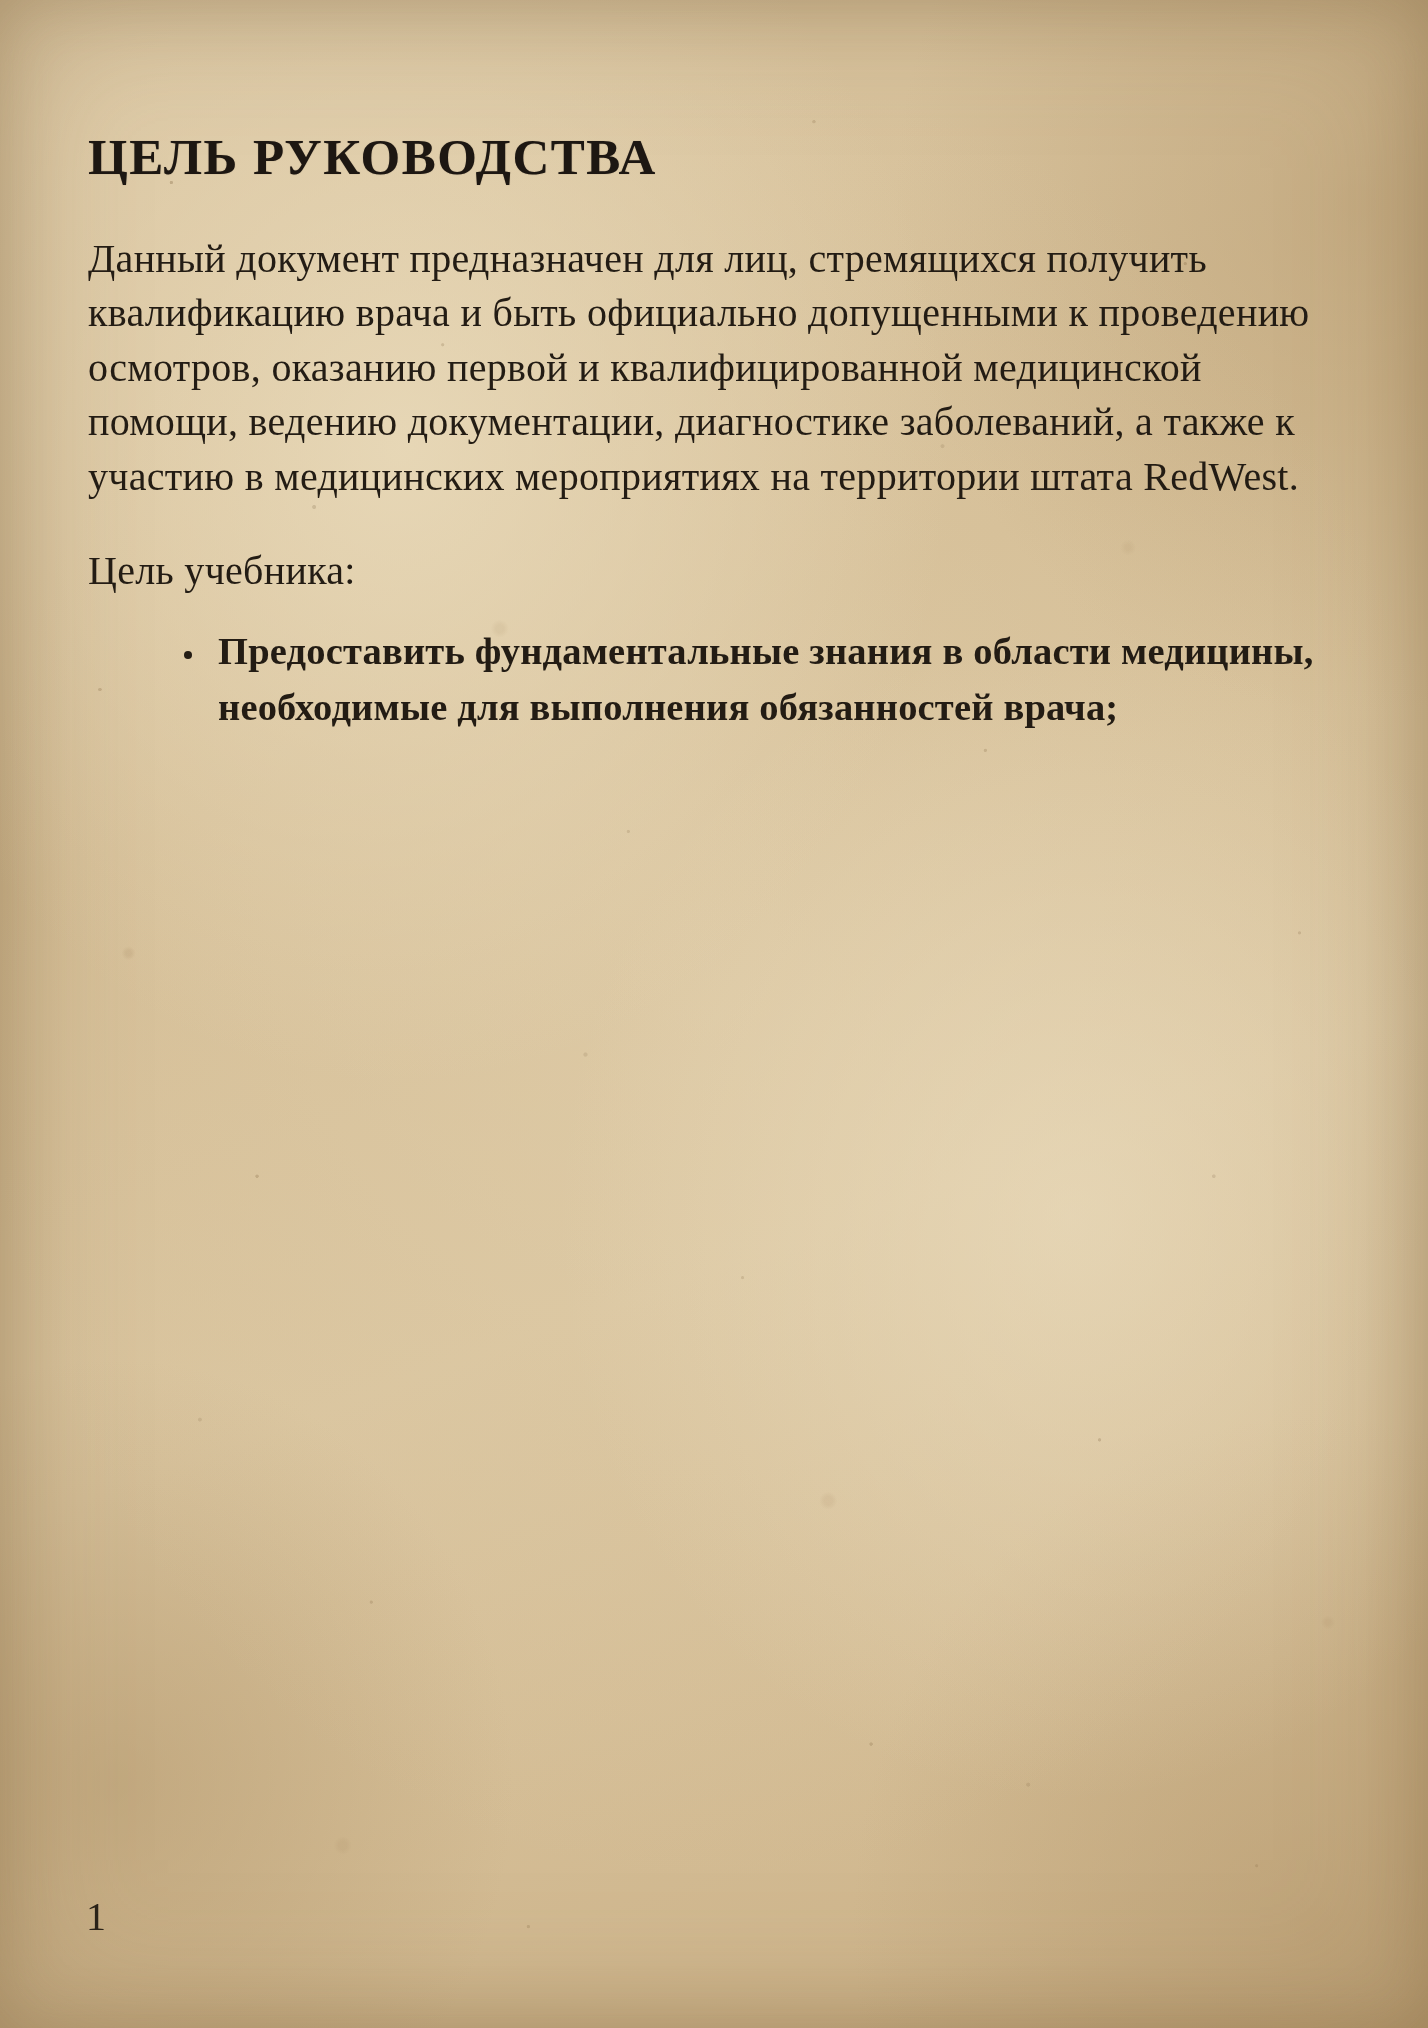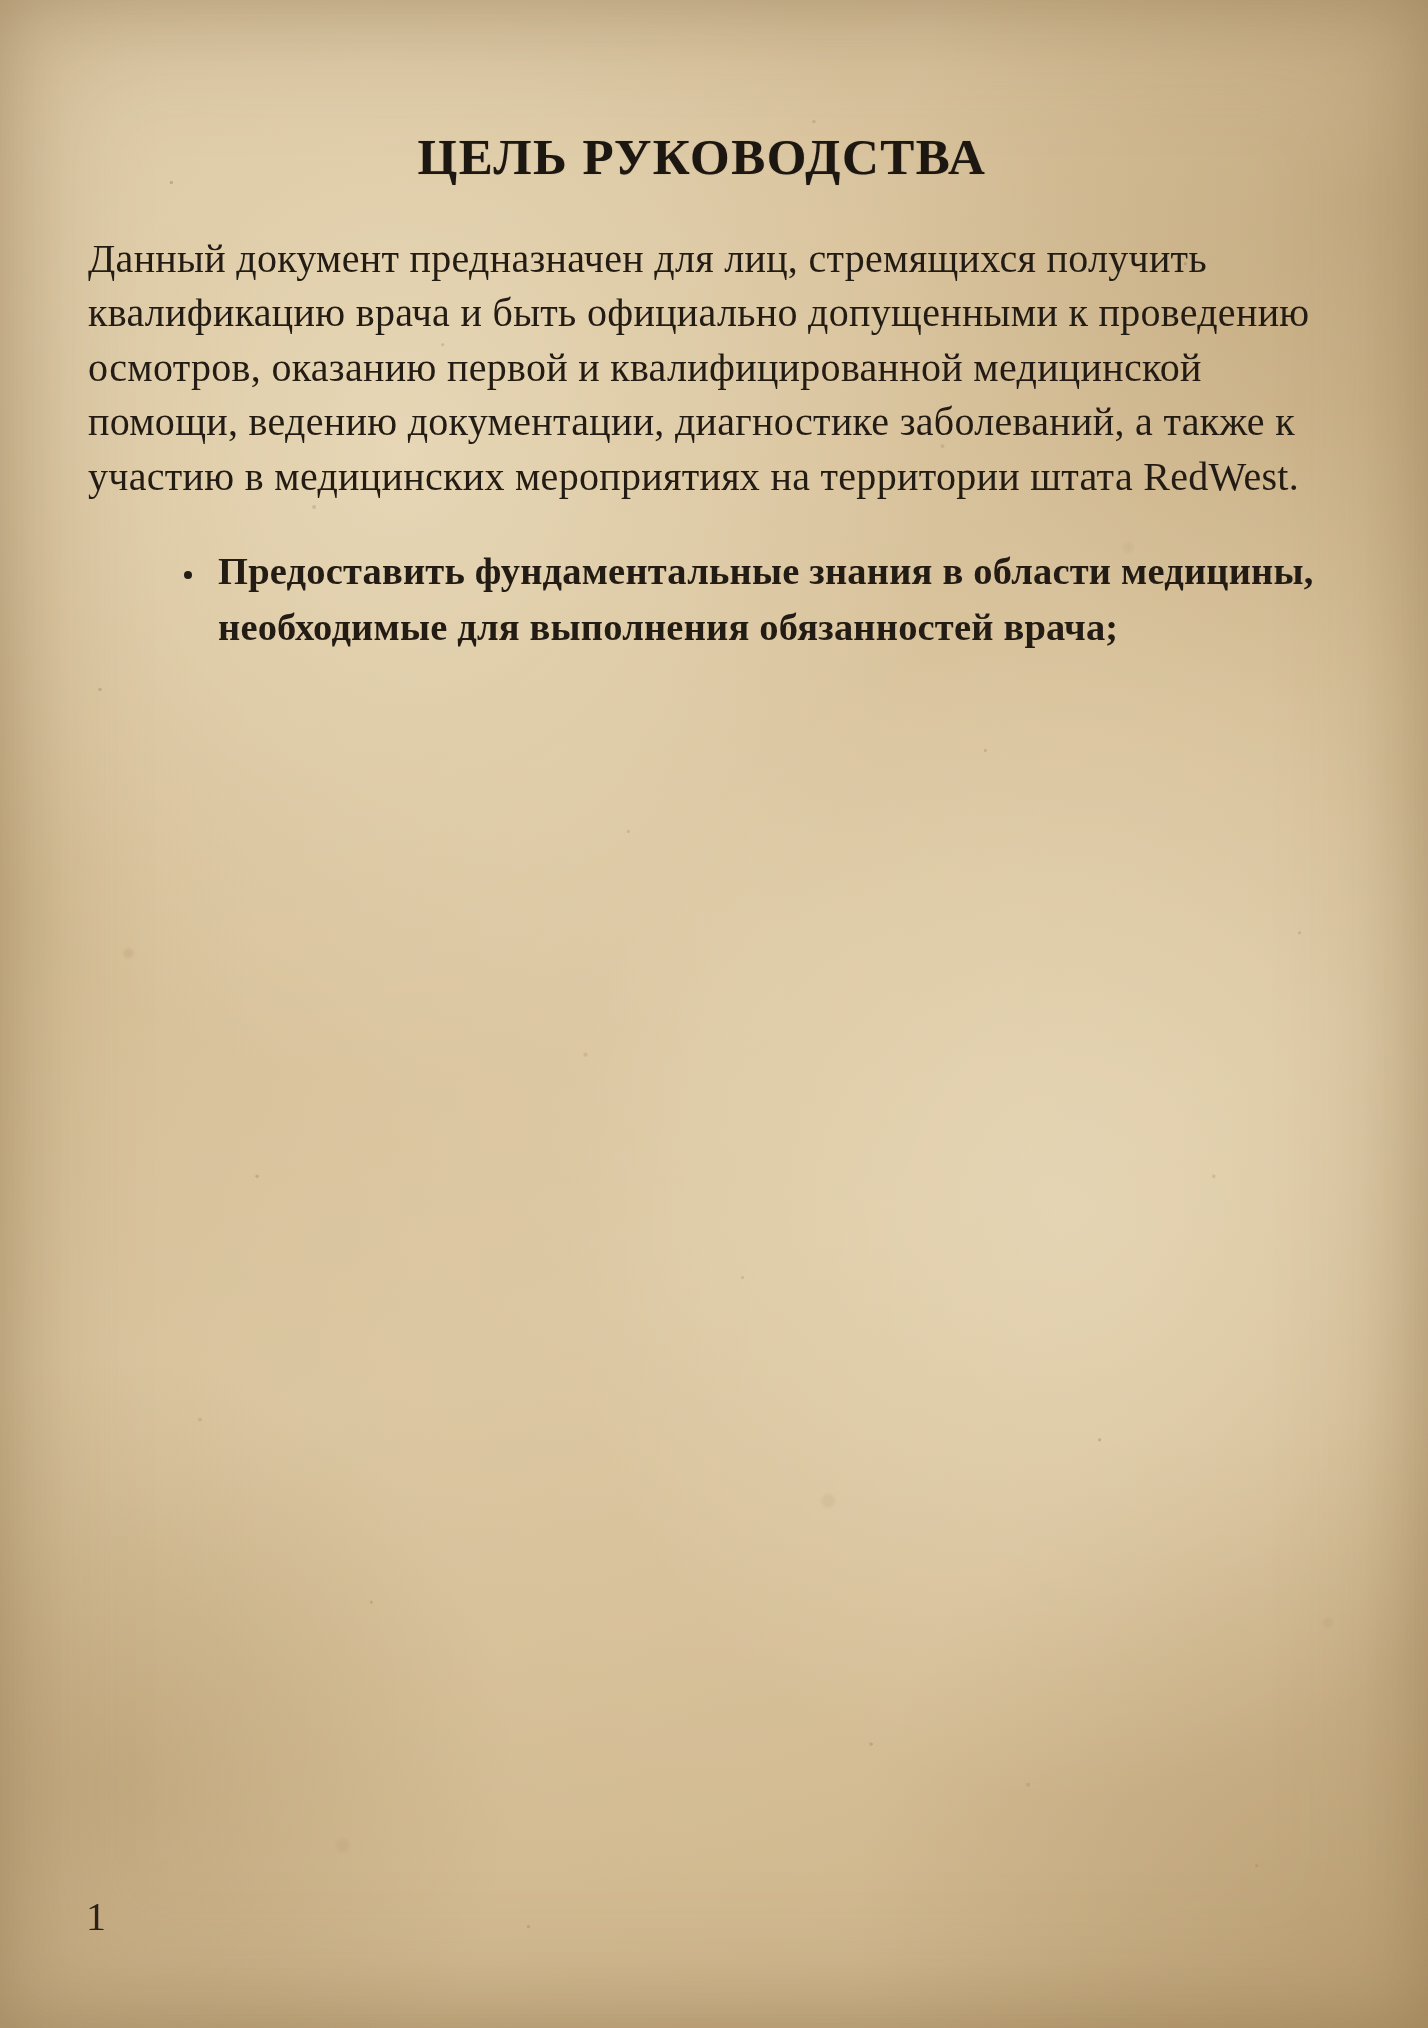--- a/index.html
+++ b/index.html
@@ -88,21 +88,20 @@
   }
 
   .content {
     position: relative;
     z-index: 3;
     padding: 128px 112px 0 88px;
   }
 
   .doc-title {
     margin: 0 0 46px 0;
-    text-align: center;
     font-weight: bold;
     font-size: 51px;
     letter-spacing: 1.5px;
     color: #1d1712;
     font-family: "Liberation Serif", "DejaVu Serif", serif;
     text-shadow: 0 0 1px rgba(40,30,18,0.35);
   }
 
   .para {
     margin: 0 0 34px 0;
@@ -162,20 +161,21 @@
   <div class="grain"></div>
   <div class="grain2"></div>
   <div class="grain3"></div>
   <div class="vignette"></div>
 
   <div class="content">
     <h1 class="doc-title">ЦЕЛЬ РУКОВОДСТВА</h1>
 
     <p class="para lead">Данный документ предназначен для лиц, стремящихся получить квалификацию врача и быть официально допущенными к проведению осмотров, оказанию первой и квалифицированной медицинской помощи, ведению документации, диагностике заболеваний, а также к участию в медицинских мероприятиях на территории штата RedWest.</p>
 
+    <p class="para sub-lead">Цель учебника:</p>
 
     <ul class="goals">
       <li>Предоставить фундаментальные знания в области медицины, необходимые для выполнения обязанностей врача;</li>
     </ul>
   </div>
 
   <div class="page-number">1</div>
 </div>
 
 </body></html>

